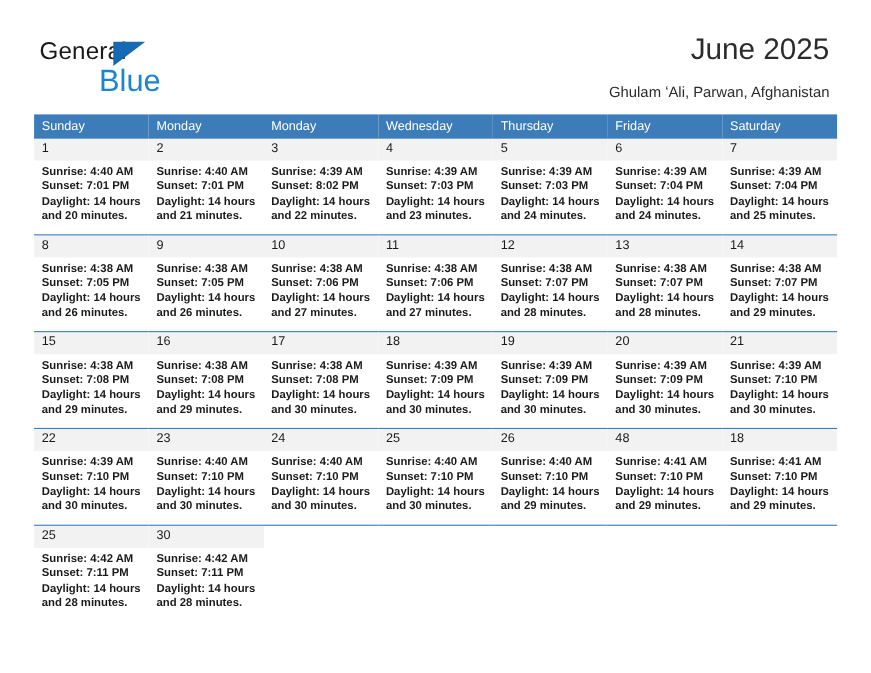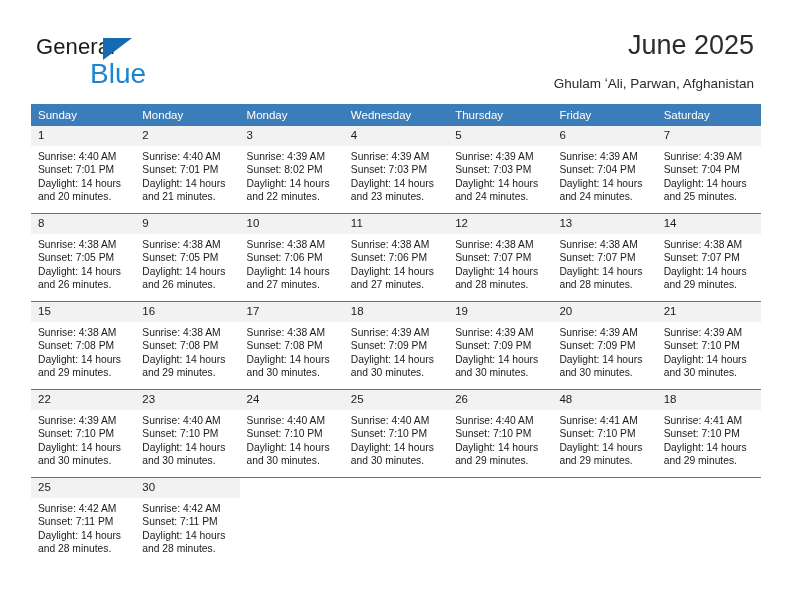--- a/index.html
+++ b/index.html
@@ -126,20 +126,21 @@
     line-height: 13px;
   }
   td.empty .daynum {
     background: #ffffff;
   }
   .info {
     padding: 4px 6px 0 7px;
     font-size: 10.3px;
     line-height: 13.4px;
     color: #1a1a1a;
+    font-weight: bold;
   }
   .info div { white-space: nowrap; }
 </style>
 </head>
 <body>
 
 <div class="page">
 
   <div class="top">
 

